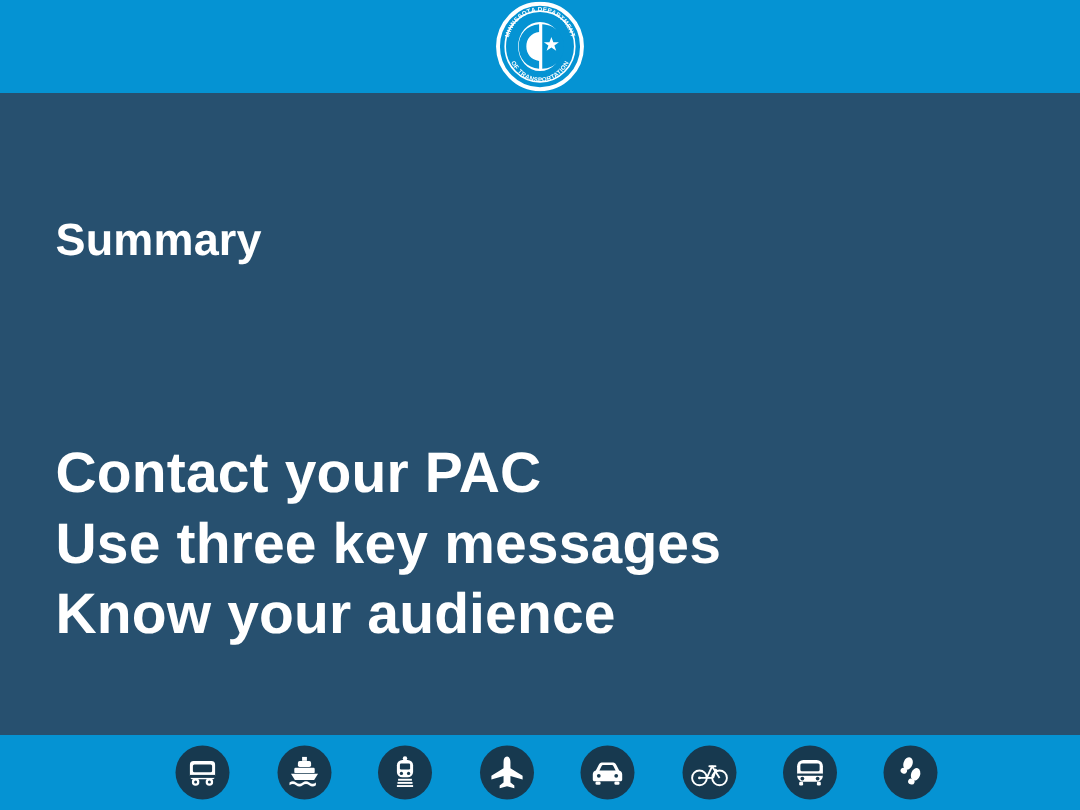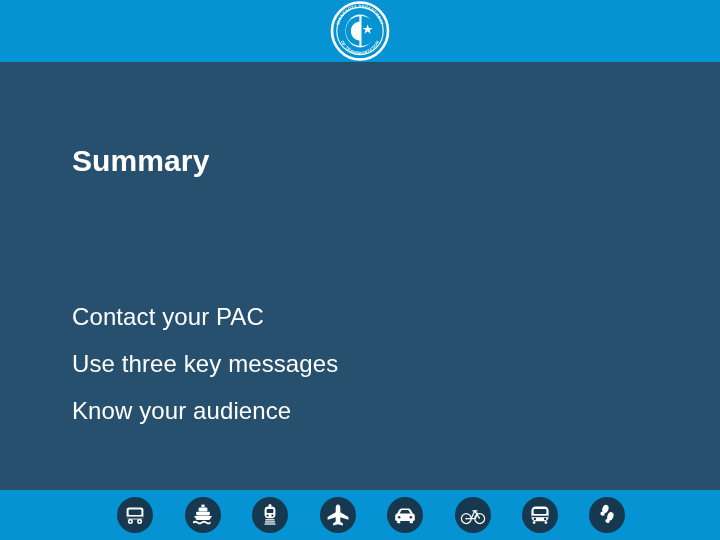--- a/index.html
+++ b/index.html
@@ -37,42 +37,41 @@
   #logo-wrap svg { display: block; }
 
   
   #body-area {
     position: absolute;
     left: 0;
     top: 62px;
     width: 636px;
     height: 428px;
     background: #27506F;
-    margin-left: 35px;
   }
   #slide-title {
     position: absolute;
     left: 37px;
     top: 81px;
     font-size: 30px;
     font-weight: bold;
     color: #FFFFFF;
     letter-spacing: 0.1px;
     line-height: 36px;
     white-space: nowrap;
   }
   #bullet-list {
     position: absolute;
     left: 37px;
     top: 231px;
     width: 640px;
   }
   .bullet-line {
-    font-size: 24px;
-    font-weight: normal;
+    font-size: 38px;
+    font-weight: bold;
     color: #FFFFFF;
     line-height: 47px;
     letter-spacing: 0.1px;
     white-space: nowrap;
   }
 
   
   #bottom-band {
     position: absolute;
     left: 0;

